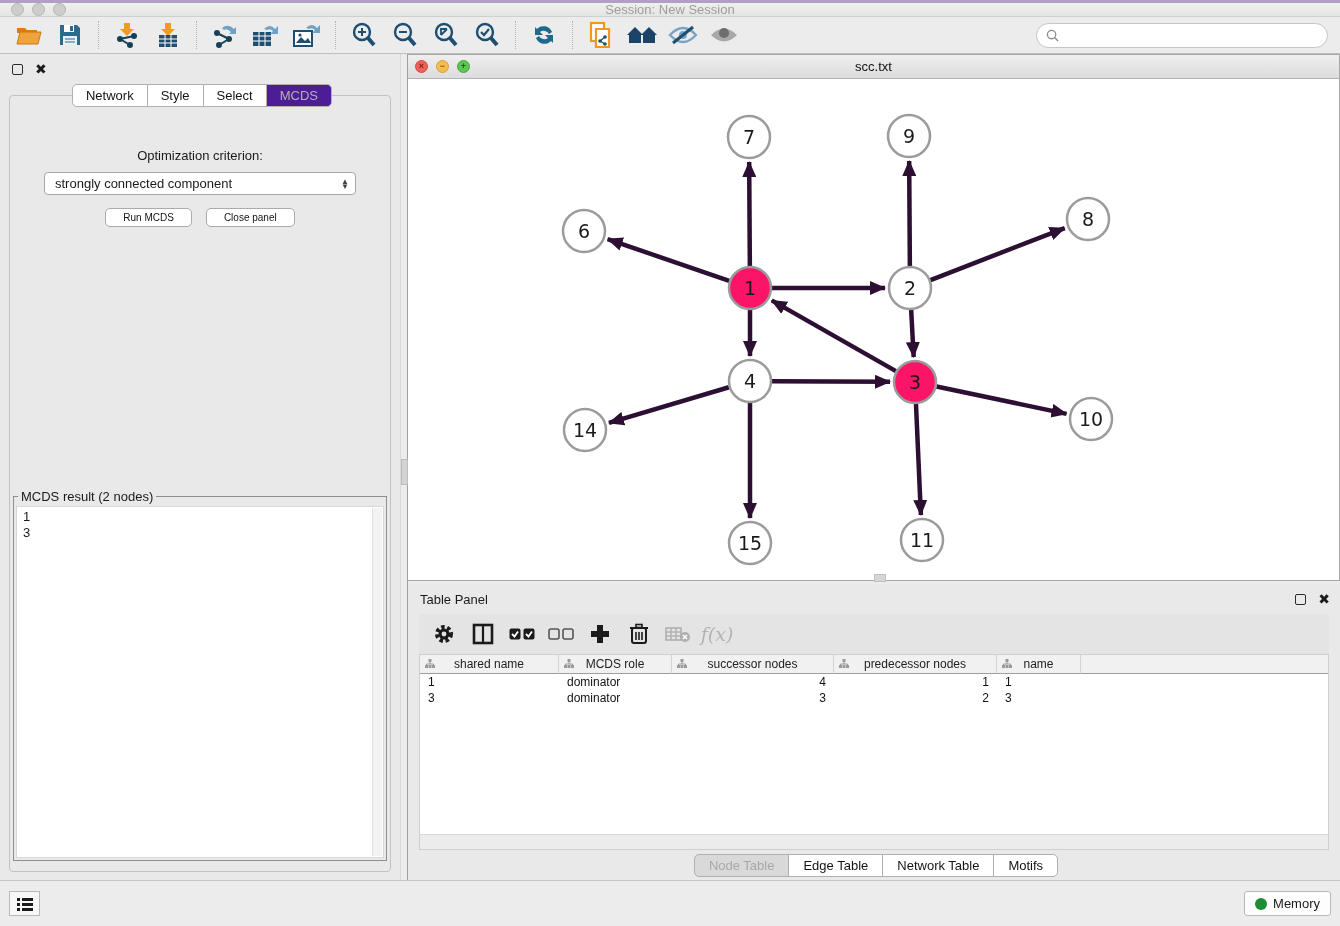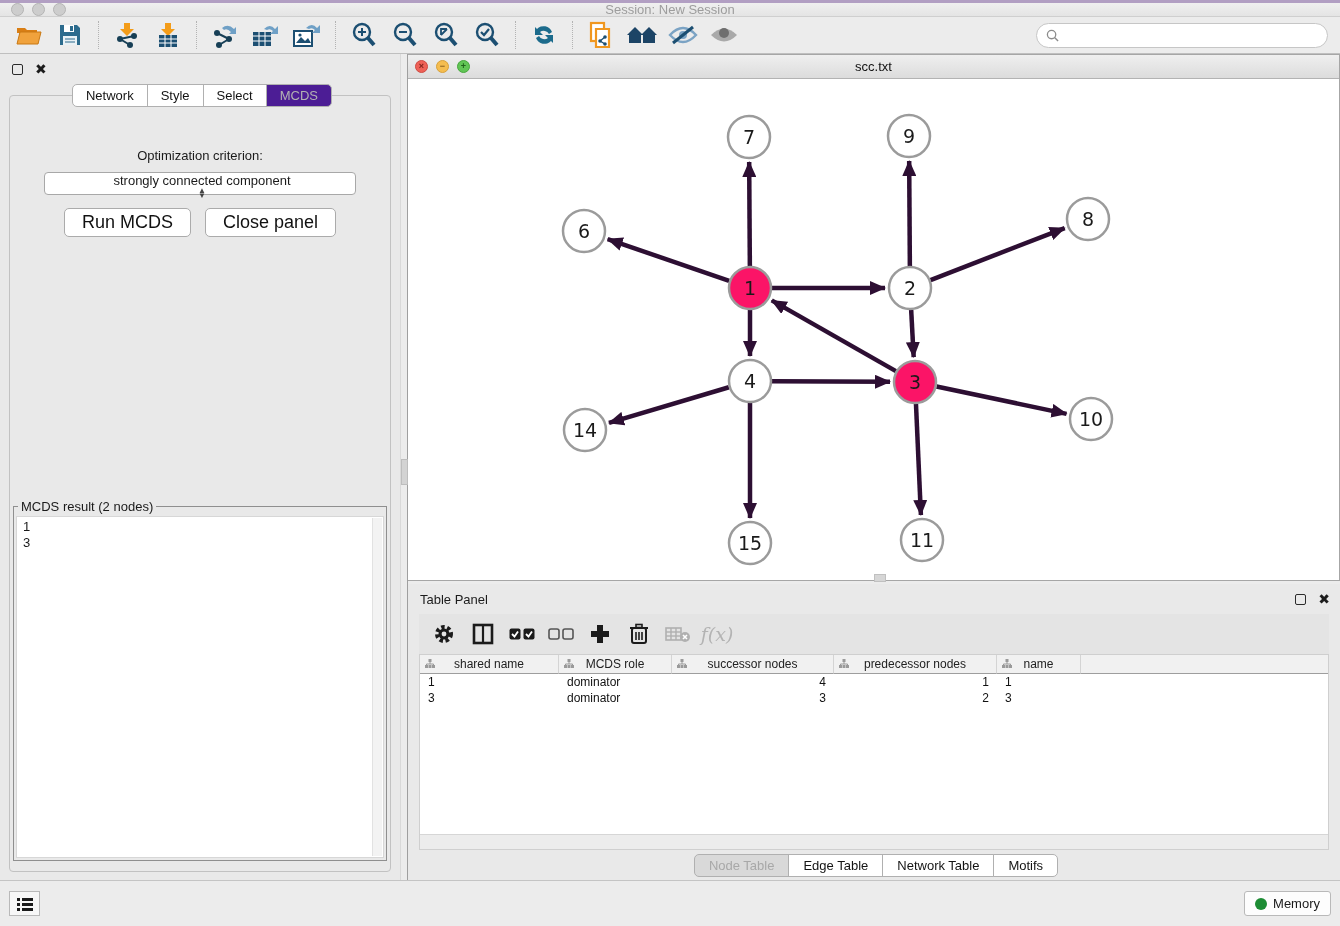--- a/index.html
+++ b/index.html
@@ -41,25 +41,25 @@
   .close-ico { font-size:14px; font-weight:bold; color:#1c1c1c; line-height:1; }
   .seg-tabs { display:flex; justify-content:center; position:relative; z-index:2; margin-top:4px; }
   .seg { border:1px solid #b0b0b0; background:#fff; color:#141414; padding:3px 13px; font-size:13px; margin-left:-1px; }
   .seg:first-child { border-radius:5px 0 0 5px; margin-left:4px; }
   .seg:last-child { border-radius:0 5px 5px 0; }
   .seg.active { background:#4c1d95; color:#b2b2b2; }
   .cp-content { flex:1; margin:-12px 9px 8px 9px; border:1px solid #c2c2c2; border-radius:4px;
     padding-top:30px; display:flex; flex-direction:column; background:#e9e9e9; }
   .opt-label { text-align:center; margin-top:22px; font-size:13px; }
   .selectbox { width:312px; height:23px; margin:9px auto 0; background:#fff; border:1px solid #a8a8a8; border-radius:4px;
-    display:flex; align-items:center; padding:0 6px 0 10px;flex-direction:column; }
+    display:flex; align-items:center; padding:0 6px 0 10px; }
   .selectbox .val { flex:1; font-size:13px; }
   .stepper { display:flex; flex-direction:column; align-items:center; line-height:5px; font-size:8px; color:#444; }
   .btn-row { display:flex; justify-content:center; gap:14px; margin-top:13px; }
-  .pbtn { background:#fff; border:1px solid #ababab; border-radius:5px; padding:3px 17px; font-size:18px; color:#111; }
+  .pbtn { background:#fff; border:1px solid #ababab; border-radius:5px; padding:3px 17px; font-size:10px; color:#111; }
   fieldset.result { margin:262px 3px 10px 3px; border:1px solid #8f8f8f; padding:2px; flex:1; display:flex; }
   fieldset.result legend { font-size:13px; padding:0 3px; margin-left:2px; }
   .result-inner { flex:1; background:#fff; border:1px solid #d7d7d7; position:relative; padding:2px 0 0 6px;
     font-size:13px; line-height:16px; }
   .result-scroll { position:absolute; top:1px; right:1px; bottom:1px; width:10px; background:#f3f3f3; border-left:1px solid #e2e2e2; }
 
   
   .v-split { width:8px; background:#ececec; border-left:1px solid #d9d9d9; border-right:1px solid #9f9f9f; position:relative; flex:0 0 auto; }
   .v-split .grip { position:absolute; top:405px; left:0; width:7px; height:26px; background:#d3d3d3; border:1px solid #bdbdbd; }
 

